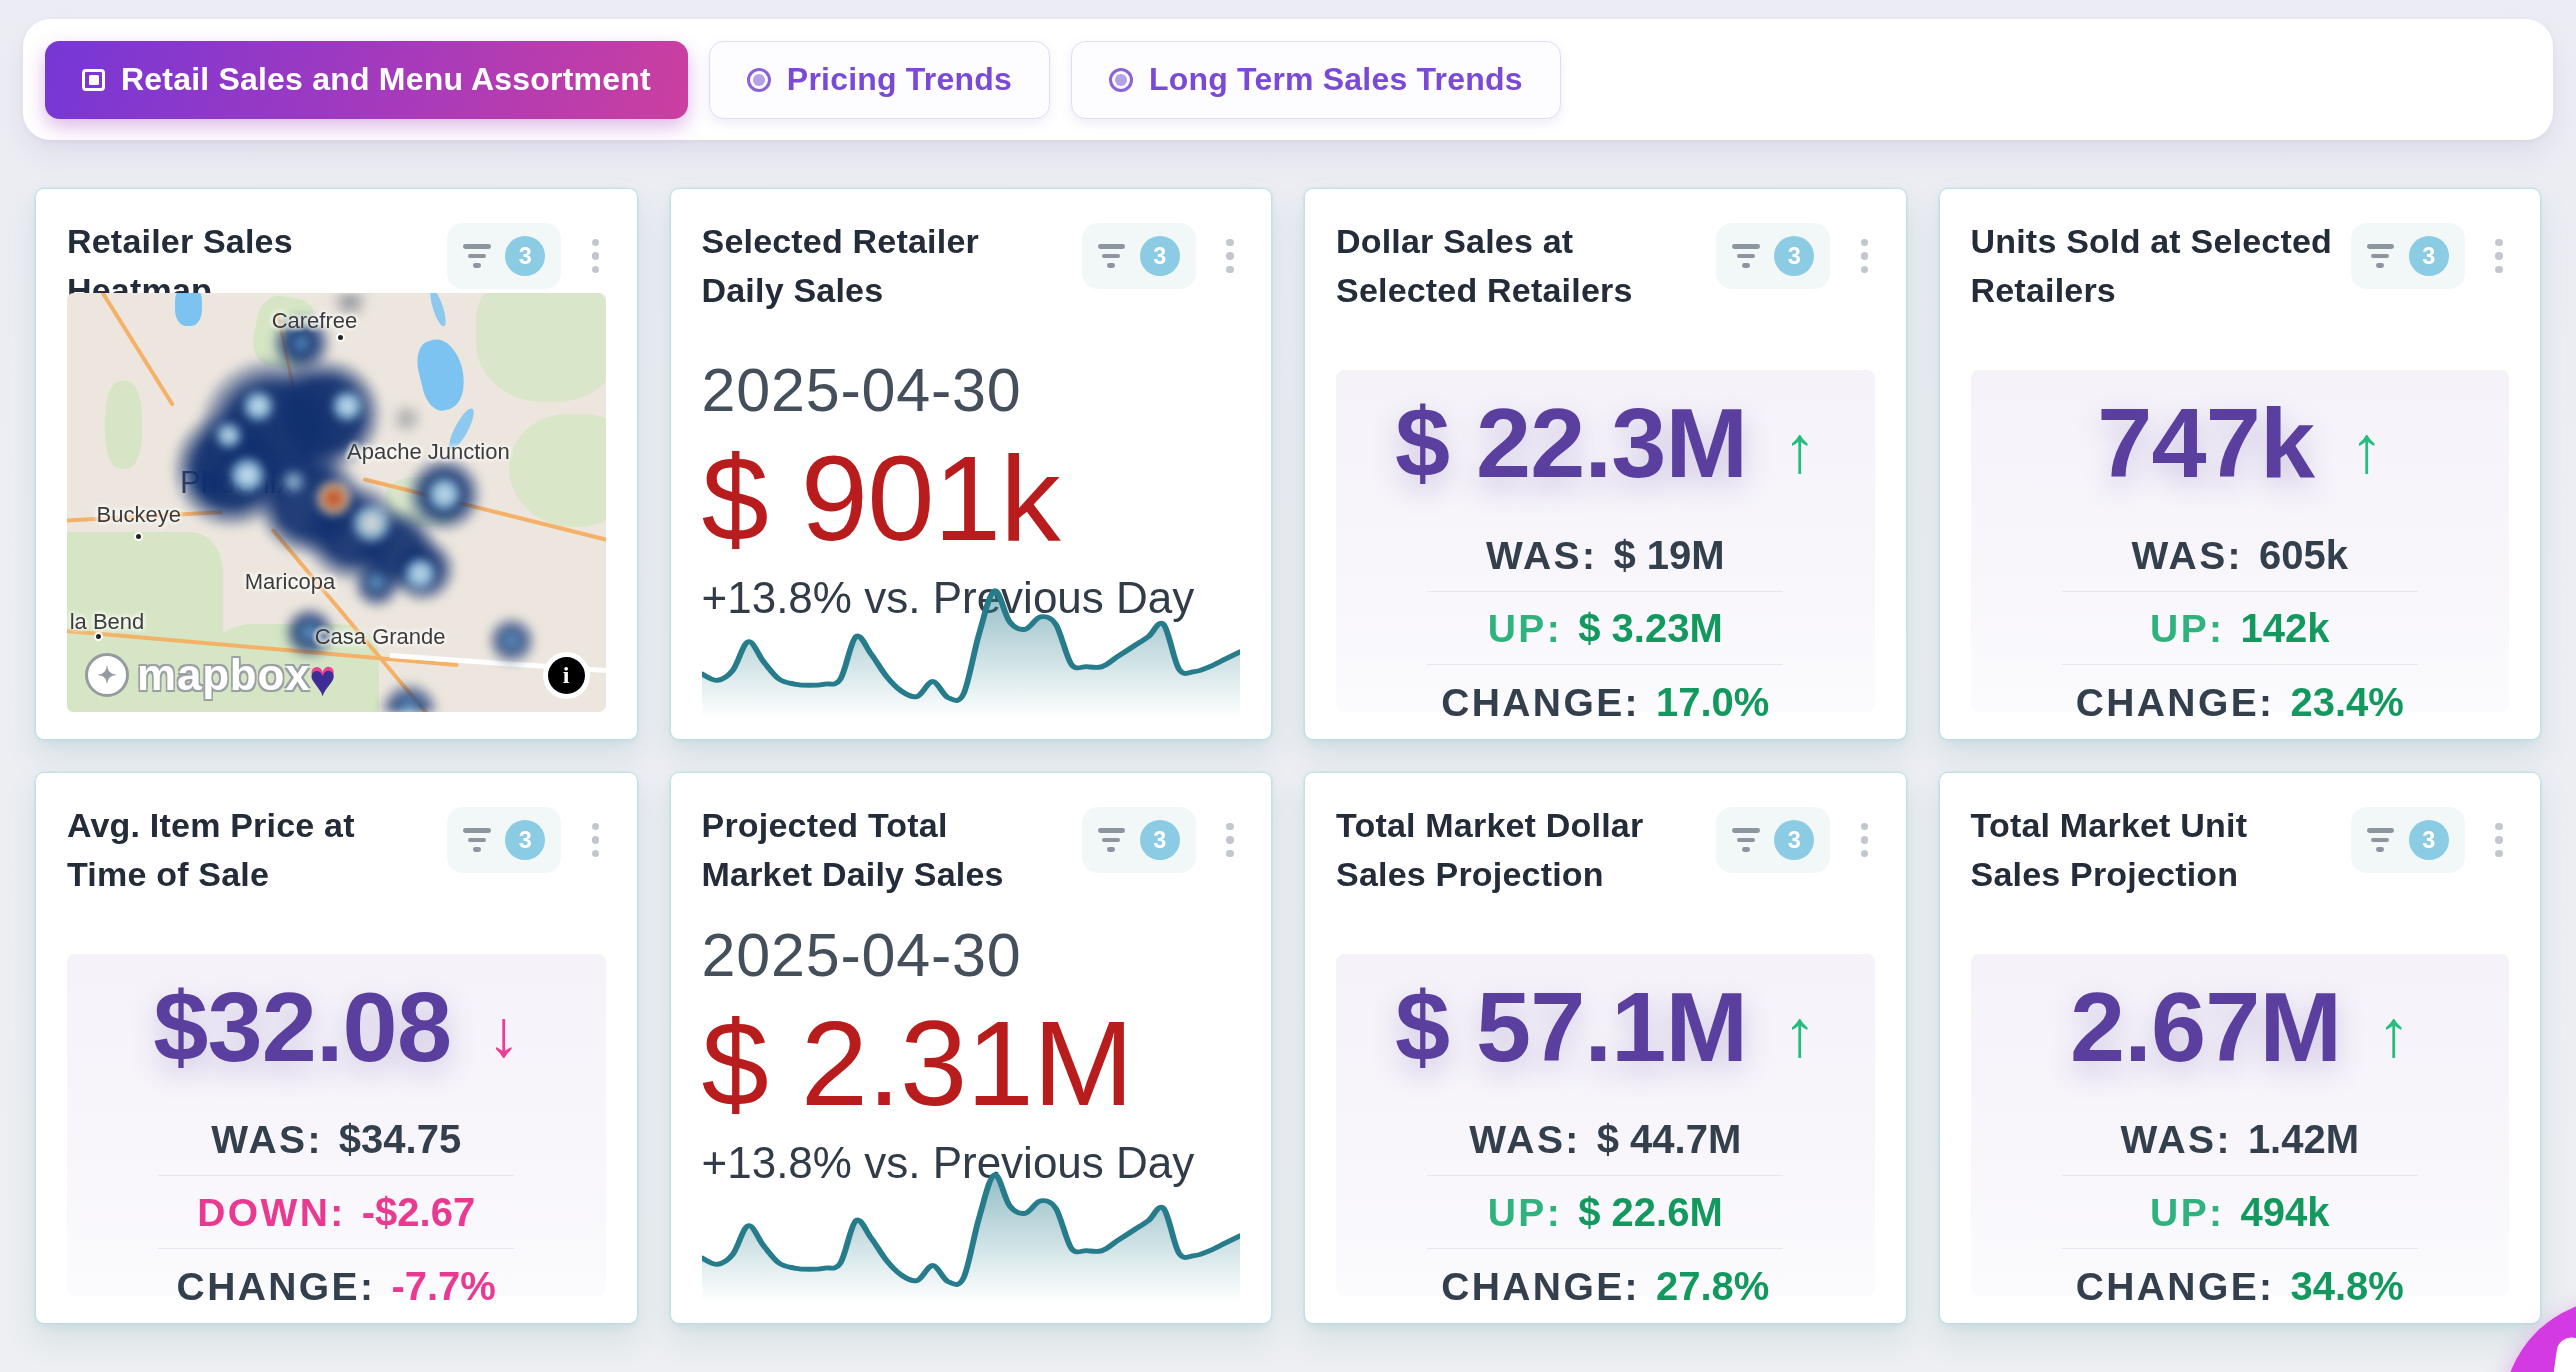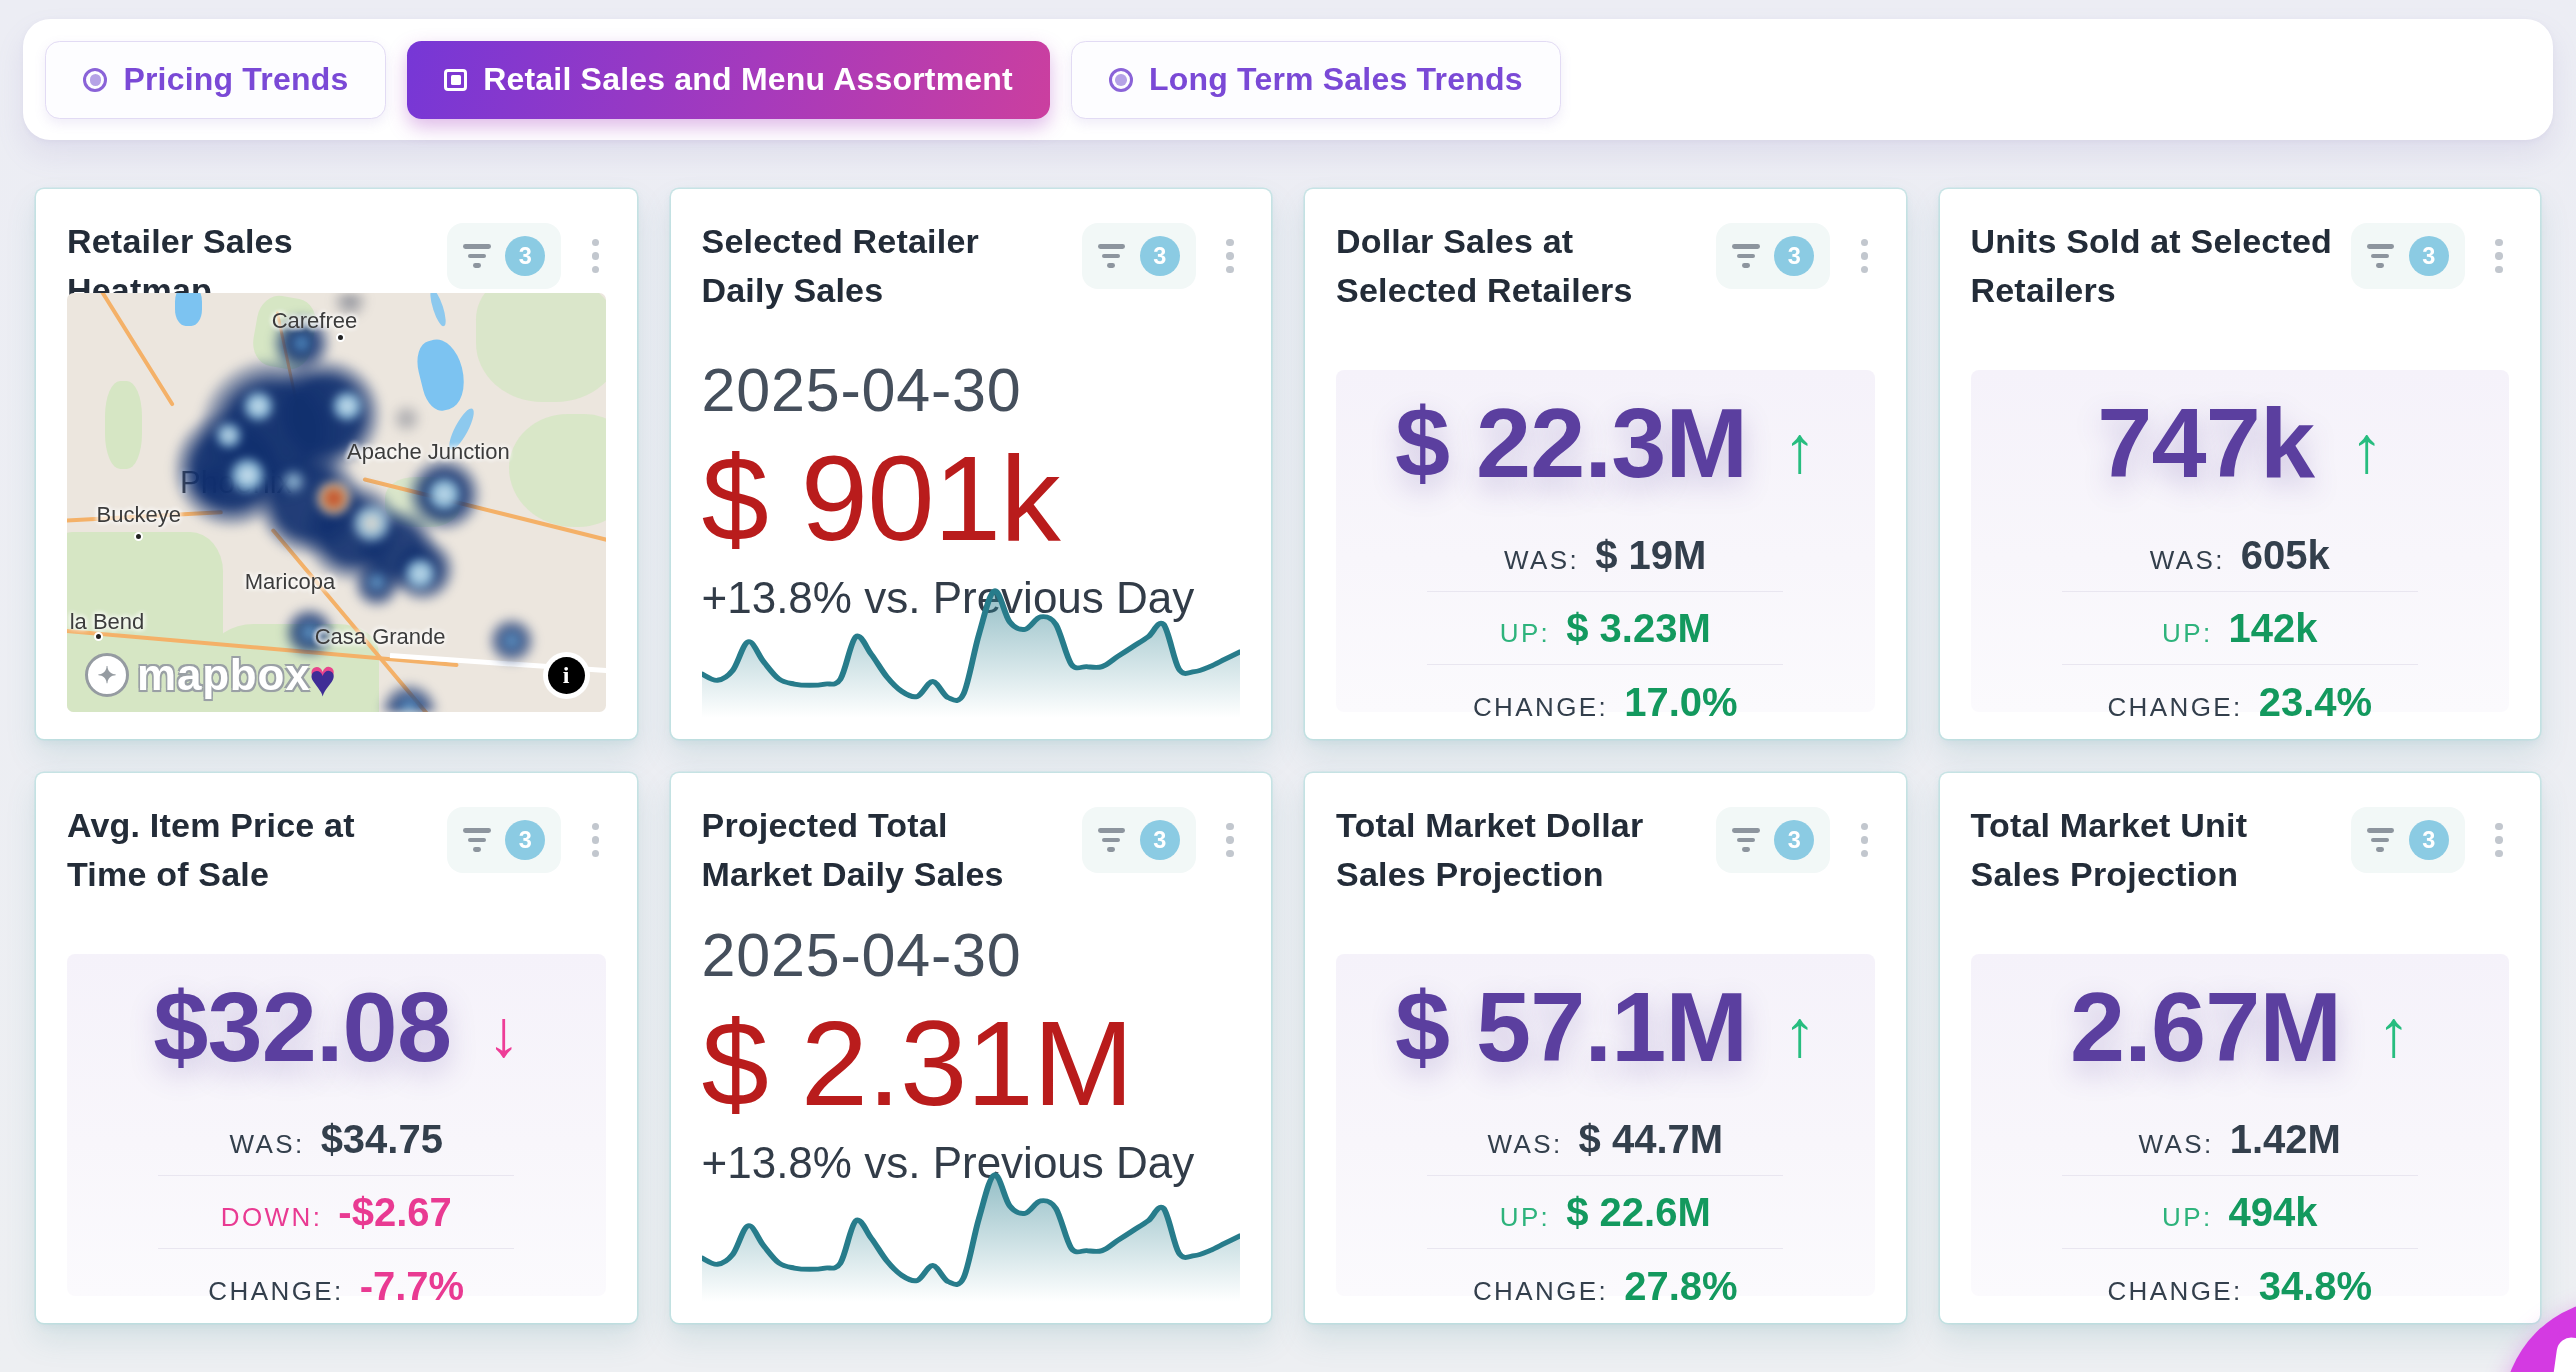--- a/index.html
+++ b/index.html
@@ -175,47 +175,47 @@
   }
   .arrow { font-size:66px; font-weight:700; margin-top:11.3px; text-shadow:none; }
   .arrow.up { color:#27bd7f; }
   .arrow.down { color:#ee3d97; }
   .stats { margin-top:18px; display:flex; flex-direction:column; align-items:center; }
   .stat-row {
     width:356px; display:flex; justify-content:center; align-items:baseline; gap:16px;
     padding:14.6px 0 13px; border-bottom:1.6px solid #e9e6f0;
   }
   .stat-row:last-child { border-bottom:none; }
-  .stat-label { font-size:26px; font-weight:400; letter-spacing:2.4px; color:#333f4c; white-space:nowrap; }
+  .stat-label { font-size:39px; font-weight:700; letter-spacing:2.4px; color:#333f4c; white-space:nowrap; }
   .stat-value { font-size:40px; font-weight:700; color:#333f4c; white-space:nowrap; }
   .t-green-label { color:#2eb37c; }
   .t-green { color:#13995e; }
   .t-pink { color:#e93a92; }
 
   
   .fab {
     position:absolute; right:-154px; bottom:-154px; width:227px; height:227px; border-radius:50%;
     background:#d43ae2; border:none; cursor:pointer; z-index:10;
     box-shadow:0 8px 24px rgba(200,50,220,.4);
   }
   .fab::after { content:''; position:absolute; left:52px; top:40px; width:52px; height:52px; background:#fff; border-radius:14.6px; transform:rotate(8deg); }
 </style>
 </head>
 <body>
 
 <div class="page">
 
   <header class="topbar">
+    <button class="tab active">
+      <span class="icon-sq"></span>
+      <span>Retail Sales and Menu Assortment</span>
+    </button>
     <button class="tab inactive">
       <span class="icon-radio"></span>
       <span>Pricing Trends</span>
-    </button>
-    <button class="tab active">
-      <span class="icon-sq"></span>
-      <span>Retail Sales and Menu Assortment</span>
     </button>
     <button class="tab inactive">
       <span class="icon-radio"></span>
       <span>Long Term Sales Trends</span>
     </button>
   </header>
 
   <main class="grid">
 
     <section class="card">

